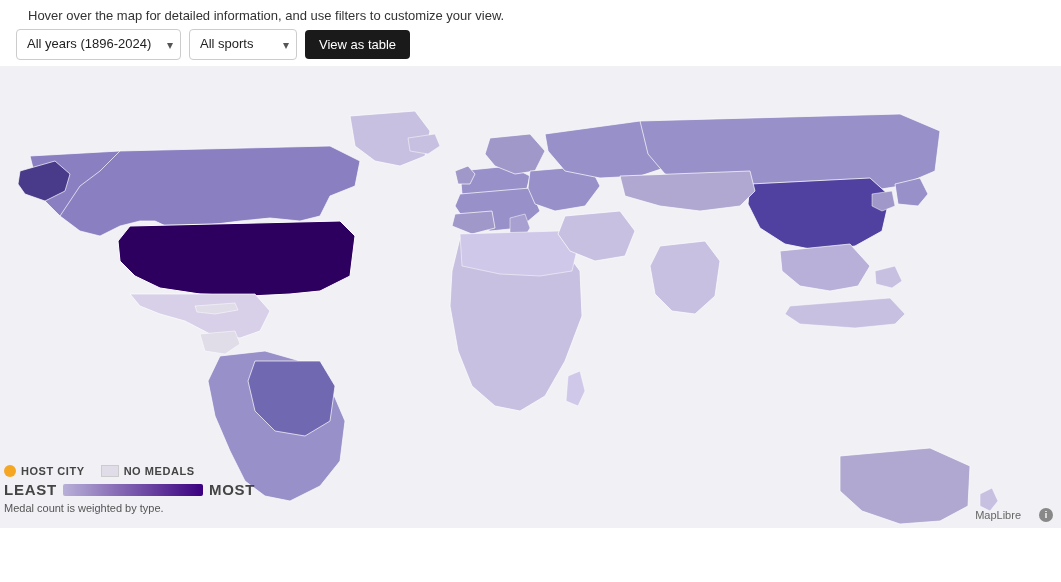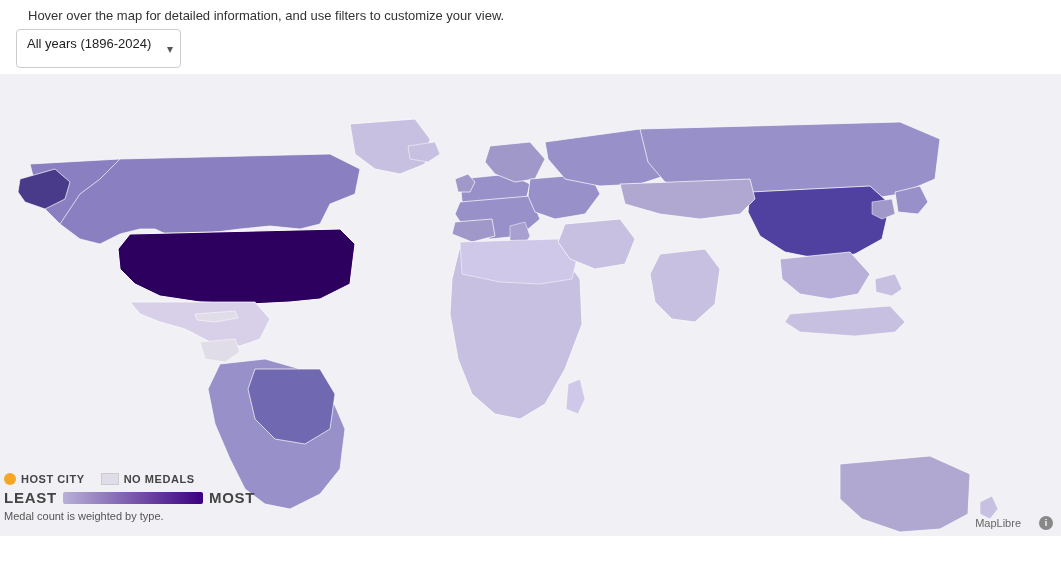--- a/index.html
+++ b/index.html
@@ -20,21 +20,21 @@
     .filters-row {
       display: flex;
       align-items: center;
       gap: 8px;
       padding: 0 16px 6px 16px;
     }
     .filter-select {
       appearance: none;
       border: 1px solid #ccc;
       border-radius: 4px;
-      padding: 6px 28px 16px 10px;
+      padding: 6px 28px 8px 10px;
       font-size: 13px;
       background: #fff;
       cursor: pointer;
       position: relative;
       color: #222;
     }
     .select-wrapper {
       position: relative;
       display: inline-block;
     }
@@ -159,20 +159,24 @@
   </style>
 </head>
 <body>
 
 <div class="hint-text">Hover over the map for detailed information, and use filters to customize your view.</div>
 
 <div class="filters-row">
   <div class="select-wrapper">
     <select class="filter-select"><option>All years (1896-2024)</option><option>2024</option><option>2020</option><option>2016</option><option>2012</option><option>2008</option></select>
   </div>
+  <div class="select-wrapper">
+    <select class="filter-select"><option>All sports</option><option>Athletics</option><option>Swimming</option><option>Gymnastics</option><option>Cycling</option></select>
+  </div>
+  <button class="view-table-btn">View as table</button>
 </div>
 
 <div class="map-container">
   
   <svg class="map-svg" viewBox="0 0 1061 462" xmlns="http://www.w3.org/2000/svg">
 
     <rect width="1061" height="462" fill="#f0f0f5"></rect>
 
     <path d="M 30,90 L 120,85 L 155,100 L 170,120 L 160,150 L 140,155 L 120,160 L 100,170 L 80,165 L 60,150 L 40,130 Z" fill="#8a7fc0" stroke="#fff" stroke-width="0.7"></path>
 

